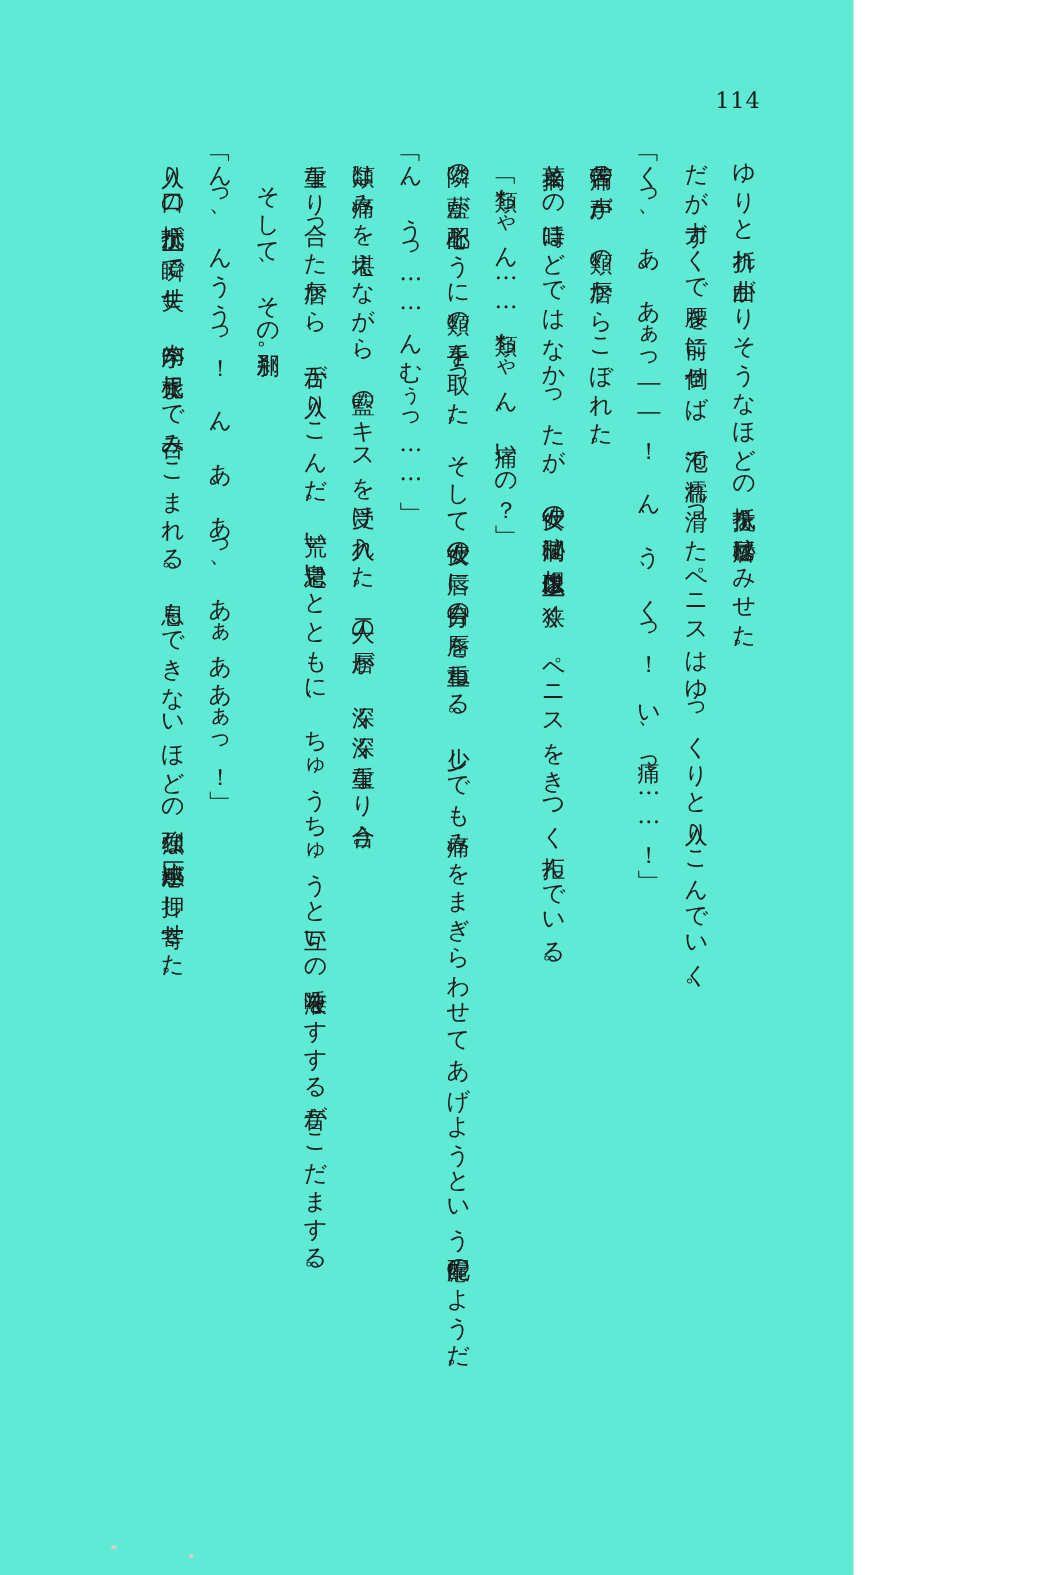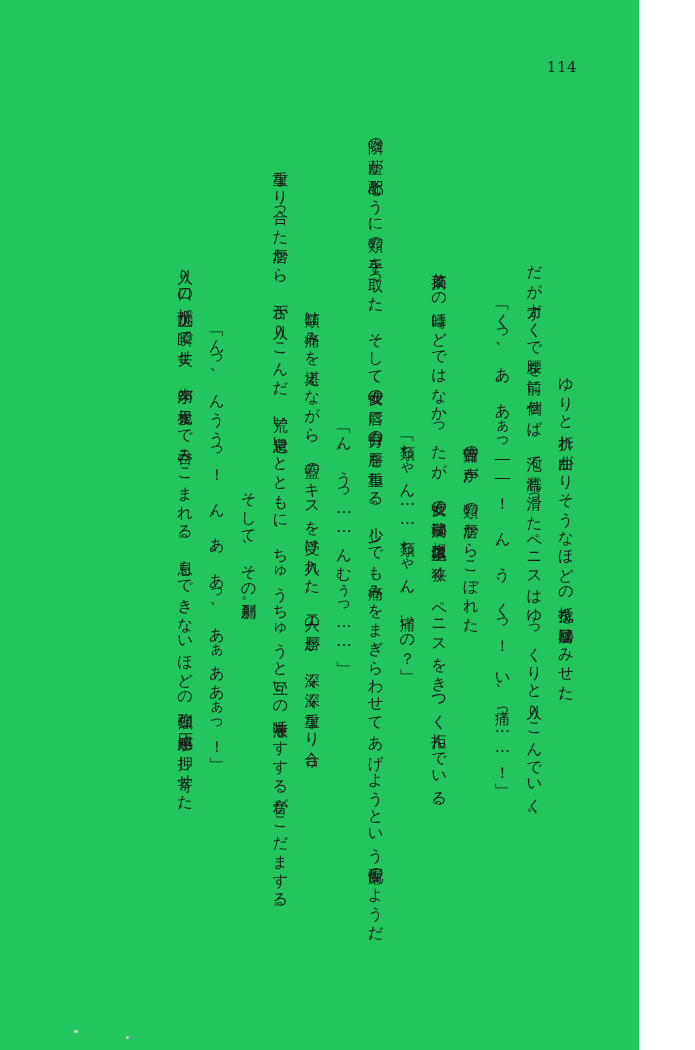--- a/index.html
+++ b/index.html
@@ -10,24 +10,23 @@
   body {
     width: 695px;
     height: 1050px;
     overflow: hidden;
     font-family: "DejaVu Serif", "Liberation Serif", serif;
     color: #1a1a1a;
   }
 
   #page {
     position: relative;
-    width: 639px;
+    width: 569px;
     height: 1050px;
-    background: #22c55e;
-    text-align: center;
+    background: #5eead4;
   }
 
   
   #page-number {
     position: absolute;
     top: 58px;
     right: 62px;
     font-size: 15px;
     letter-spacing: 0.5px;
     color: #1a1a1a;

